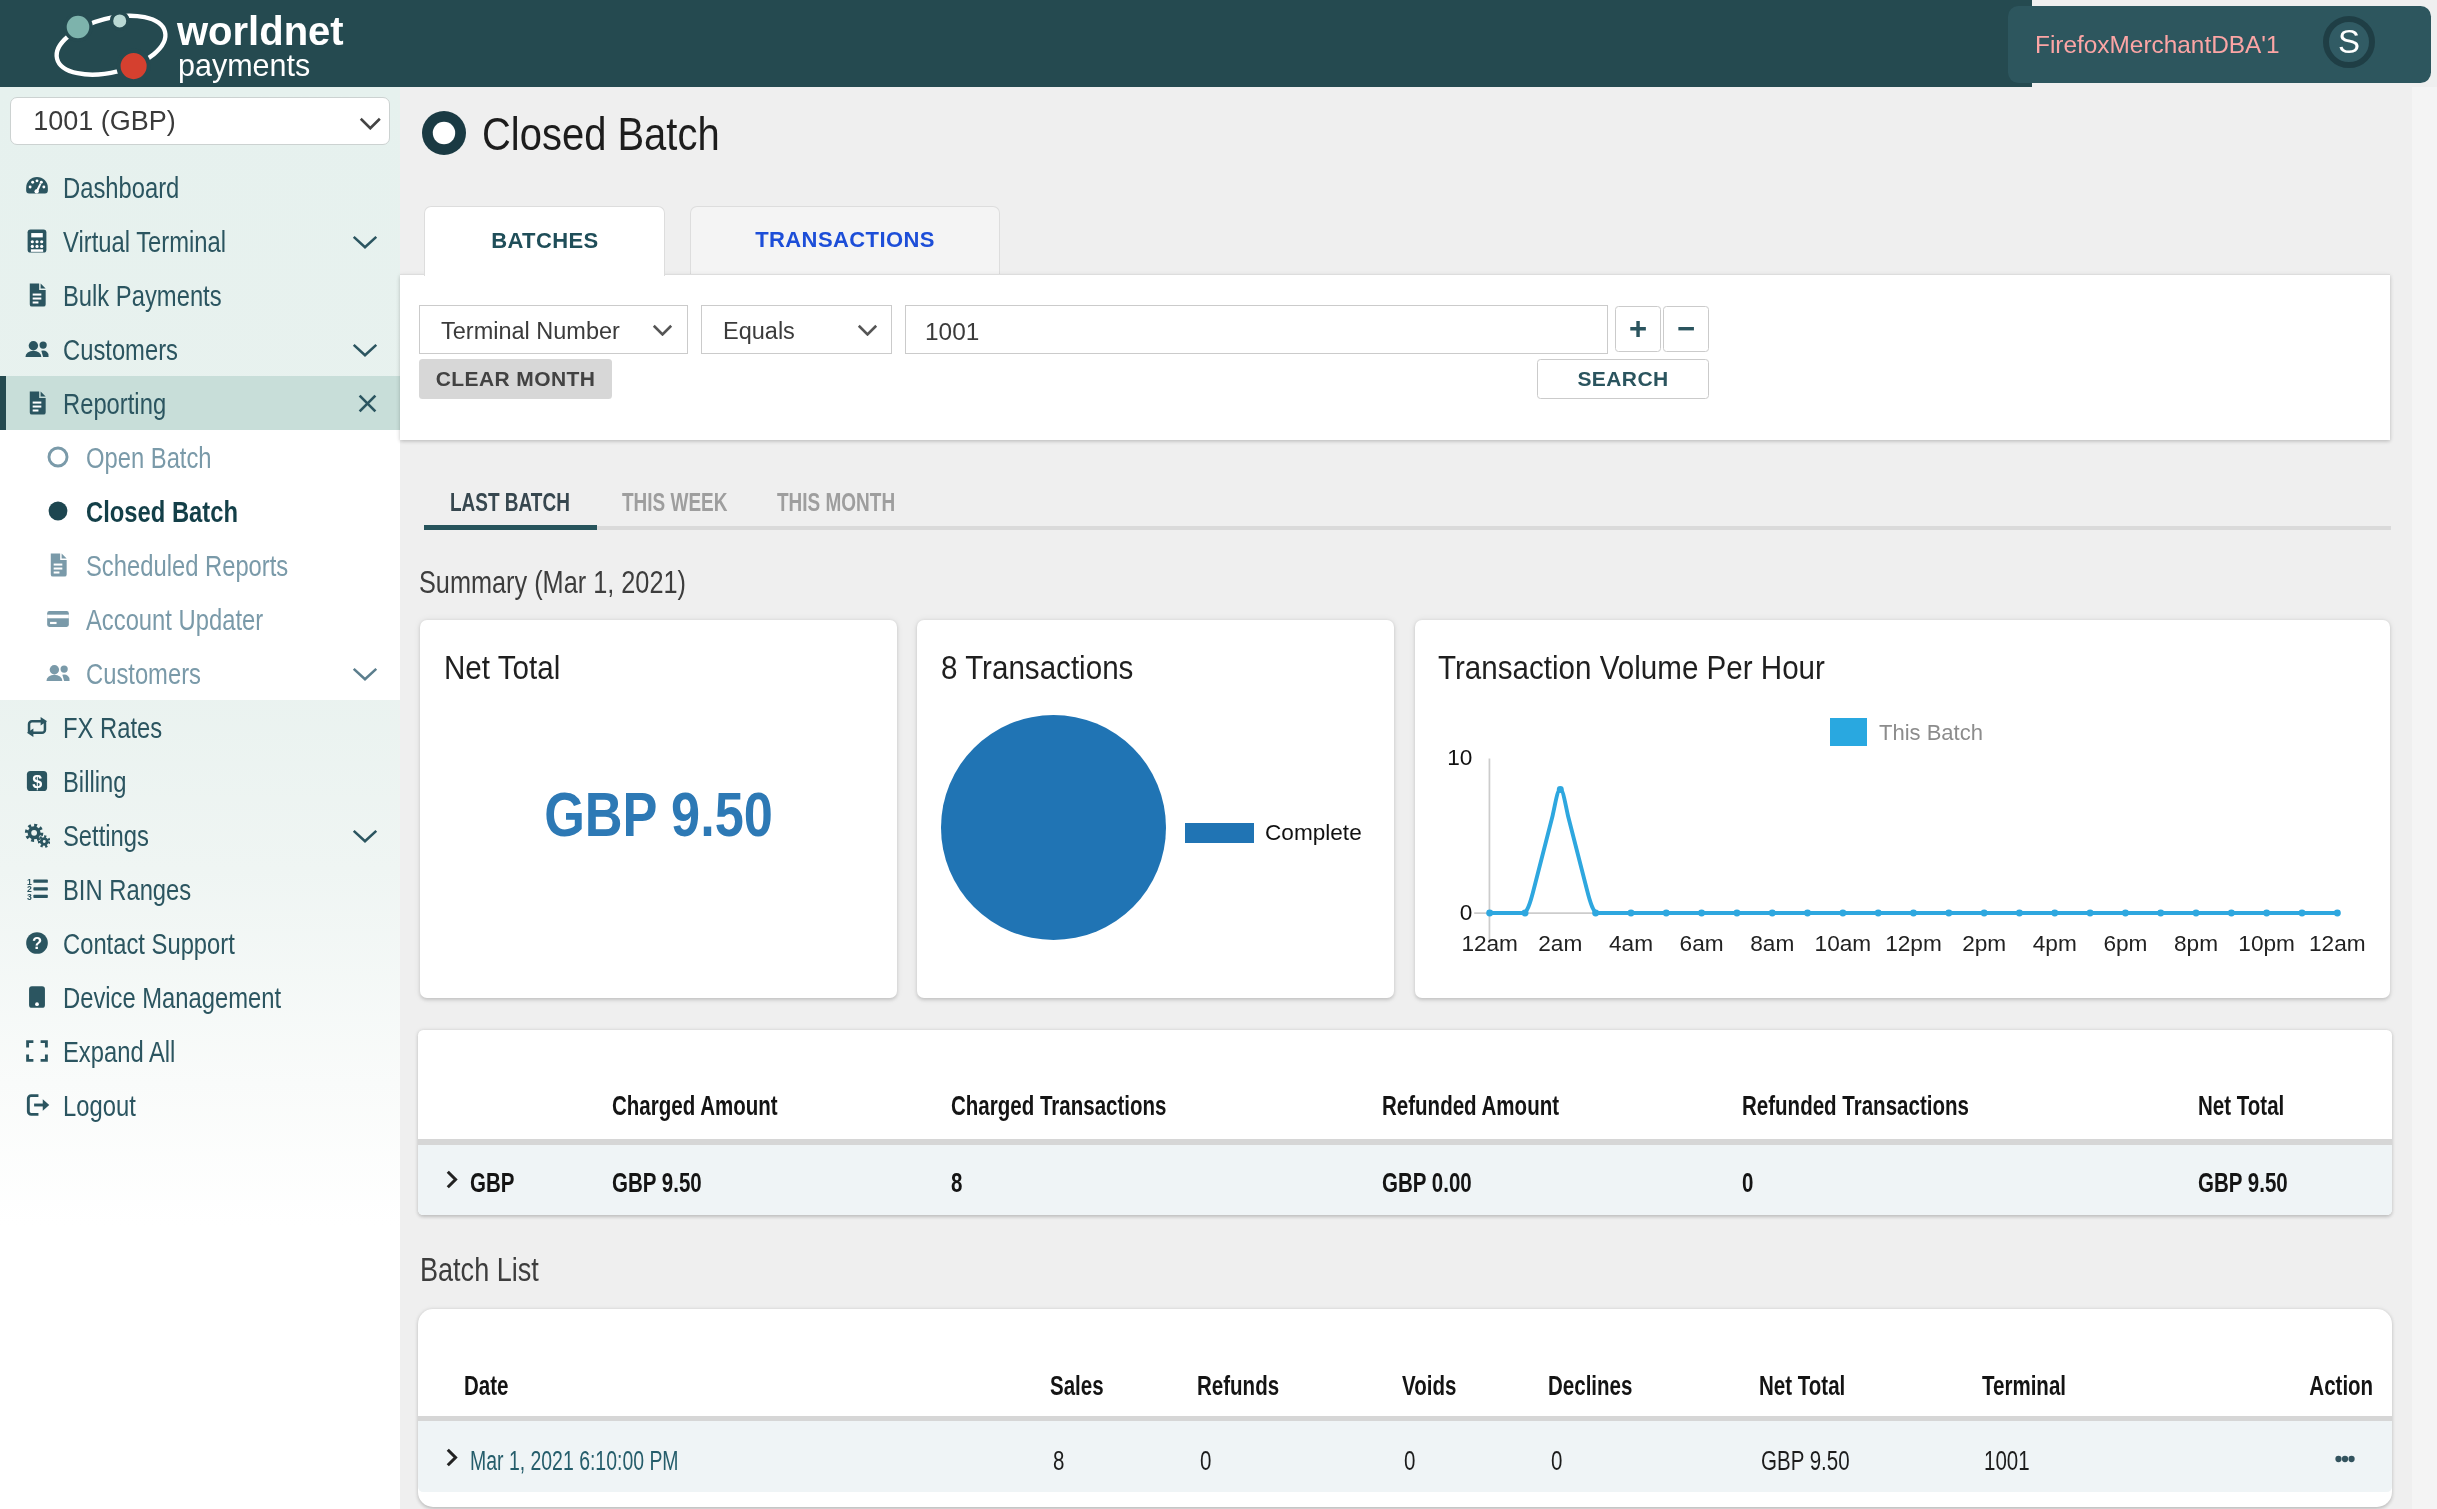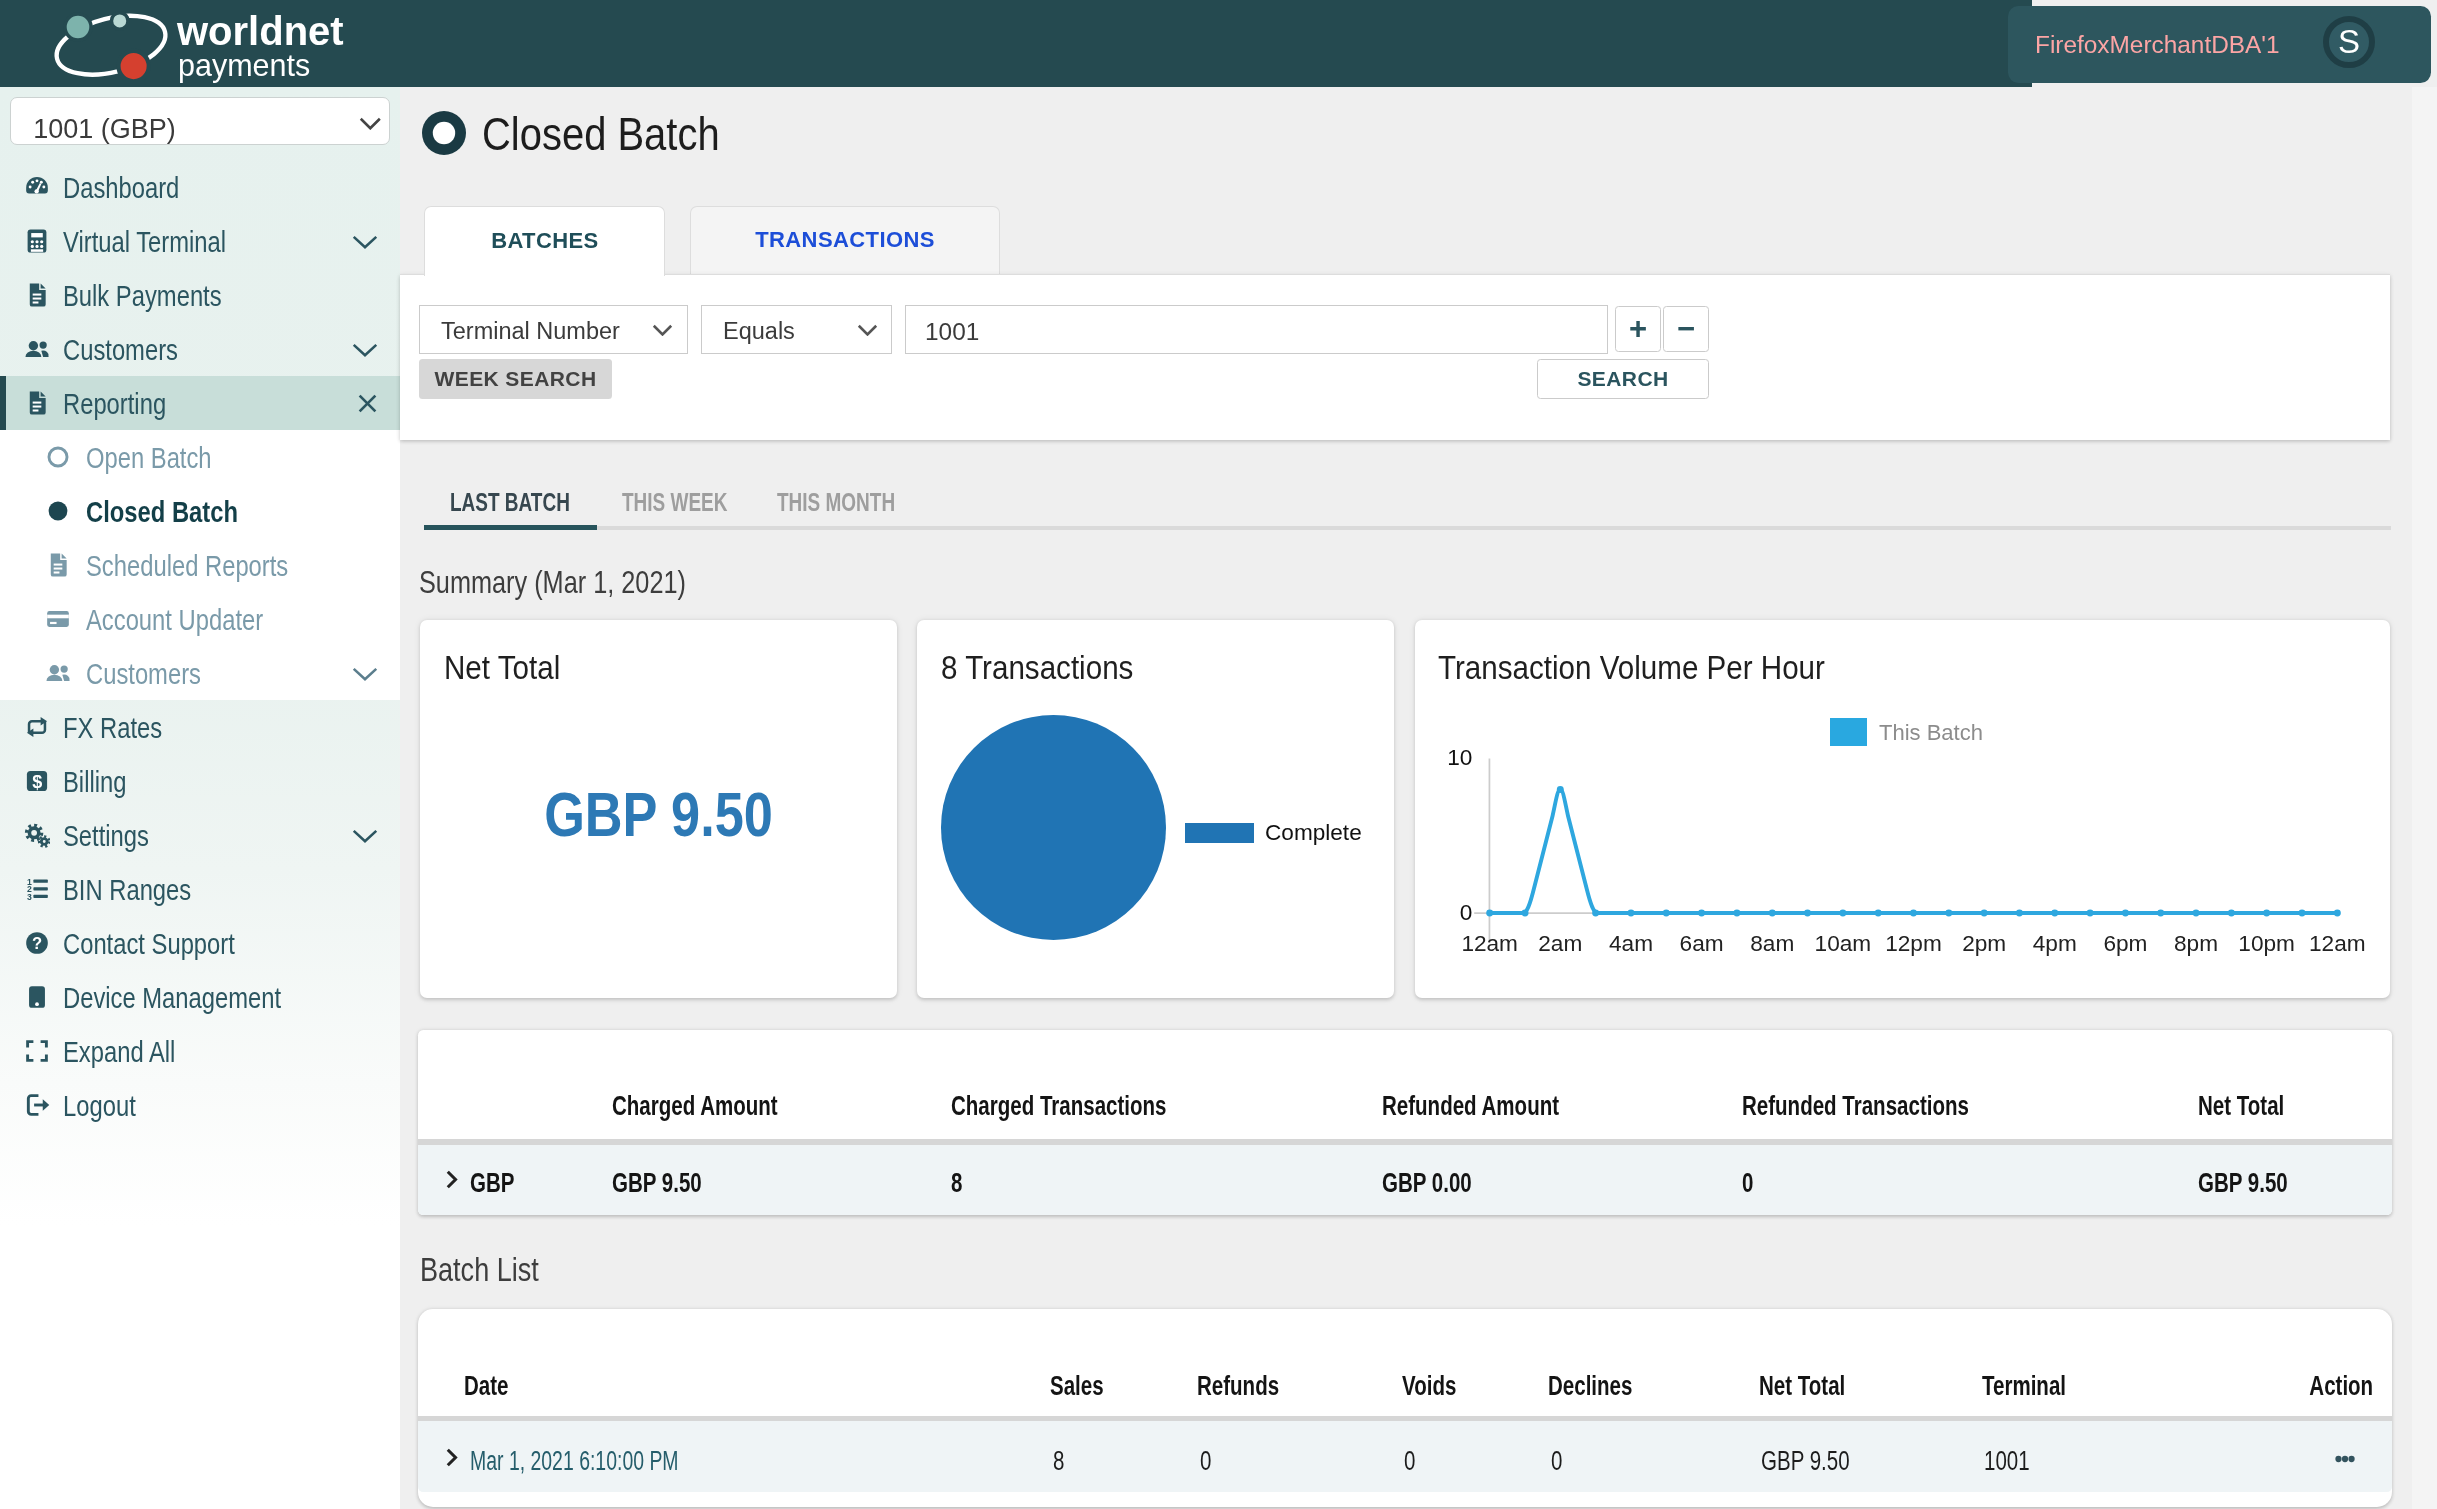--- a/index.html
+++ b/index.html
@@ -6,21 +6,21 @@
 html,body{width:2438px;height:1510px}
 body{font-family:"Liberation Sans",sans-serif;background:#efefef;position:relative;overflow:hidden}
 .abs{position:absolute}
 #hdr{position:absolute;left:0;top:0;width:2032px;height:87px;background:#254a50}
 #chip{position:absolute;left:2008px;top:6.1px;width:423px;height:77px;background:#2d565e;border-radius:10.4px}
 #chip .nm{position:absolute;left:27px;top:25px;font-size:24.4px;color:#fca5a5}
 #chip .av{position:absolute;left:315px;top:9.6px;width:52px;height:52px;border-radius:50%;background:#315b64;border:6.1px solid #1f3e45;color:#fff;text-align:center;font-size:33px;line-height:40px}
 #rstrip{position:absolute;left:2412px;top:87px;width:26px;height:1423px;background:#f4f4f4}
 #side{position:absolute;left:0;top:87px;width:400px;height:1423px;background:linear-gradient(180deg,#e6f1ee 0%,#e9f2ef 40%,#eff5f3 55%,#f9fbfa 70%,#ffffff 80%)}
 #tsel{position:absolute;left:9.6px;top:10.4px;width:380px;height:48px;background:#fff;border:1.7px solid #ccd2d1;border-radius:7px}
-#tsel span{position:absolute;left:22.6px;top:16px;font-size:27px;color:#3a3a3a}
+#tsel span{position:absolute;left:22.6px;top:8px;font-size:27px;color:#3a3a3a}
 .mrow{position:absolute;left:0;width:400px;height:54px}
 .mrow .ic{position:absolute;left:23.5px;top:14px;width:26px;height:26px}
 .mrow .tx{position:absolute;left:63px;top:12.2px;font-size:29px;color:#2b5560;white-space:nowrap;transform:scaleX(0.82);transform-origin:0 50%}
 .mrow .chev{position:absolute;left:352px;top:21px}
 .srow .ic{left:45px}
 .srow .tx{left:86px;color:#7a9aa9}
 #subwrap{position:absolute;left:0;top:343px;width:400px;height:270px;background:#fff}
 #selrow{position:absolute;left:0;top:289px;width:400px;height:54px;background:#c8ded9}
 #selrow .bar{position:absolute;left:0;top:0;width:6.1px;height:54px;background:#254a50}
 #main{position:absolute;left:400px;top:87px;width:2037px;height:1423px}
@@ -286,21 +286,21 @@
       <span>Equals</span>
     <svg class="abs" style="left:155px;top:18.3px" width="21" height="12.2" viewBox="0 0 24 14">
         <polyline points="2,2 12,12 22,2" fill="none" stroke="#555" stroke-width="3"></polyline>
       </svg>
     </div>
   <div class="fsel" style="left:505px;width:703px">
       <span style="font-size:24.4px;left:19px">1001</span>
     </div>
   <div class="fsel" style="left:1215px;top:219px;width:46px;height:46px;border-radius:3.5px;text-align:center;line-height:43px;font-size:31px;font-weight:bold;color:#2a545e">+</div>
   <div class="fsel" style="left:1263px;top:219px;width:46px;height:46px;border-radius:3.5px;text-align:center;line-height:43px;font-size:31px;font-weight:bold;color:#2a545e">−</div>
-  <div class="btn" style="left:19px;width:193px;background:#d7d7d7;color:#424242;line-height:40px">WEEK SEARCH</div>
+  <div class="btn" style="left:19px;width:193px;background:#d7d7d7;color:#424242;line-height:40px">CLEAR MONTH</div>
   <div class="btn" style="left:1137px;width:172px;background:#fff;border:1.7px solid #cbcbcb;color:#2a545e;line-height:37px">SEARCH</div>
   <div class="abs stab" style="left:50px;color:#37474f">LAST BATCH</div>
   <div class="abs stab" style="left:222px;color:#9e9e9e">THIS WEEK</div>
   <div class="abs stab" style="left:377px;color:#9e9e9e">THIS MONTH</div>
   <div class="abs" style="left:23.5px;top:439px;width:1967px;height:3.5px;background:#dadada"></div>
   <div class="abs" style="left:23.5px;top:438px;width:173px;height:5.2px;background:#27545c"></div>
   <div class="abs" style="left:19px;top:479px;font-size:32px;line-height:32px;color:#3d3d3d;white-space:nowrap;transform:scaleX(0.79);transform-origin:0 50%">Summary (Mar 1, 2021)</div>
   <div class="card" style="left:20px;width:477px">
     <div class="ctitle" style="left:24.4px">Net Total</div>
     <div class="abs" style="left:0;top:158px;width:100%;text-align:center;font-size:63px;font-weight:bold;color:#2d79b5;transform:scaleX(0.83)">GBP 9.50</div>

